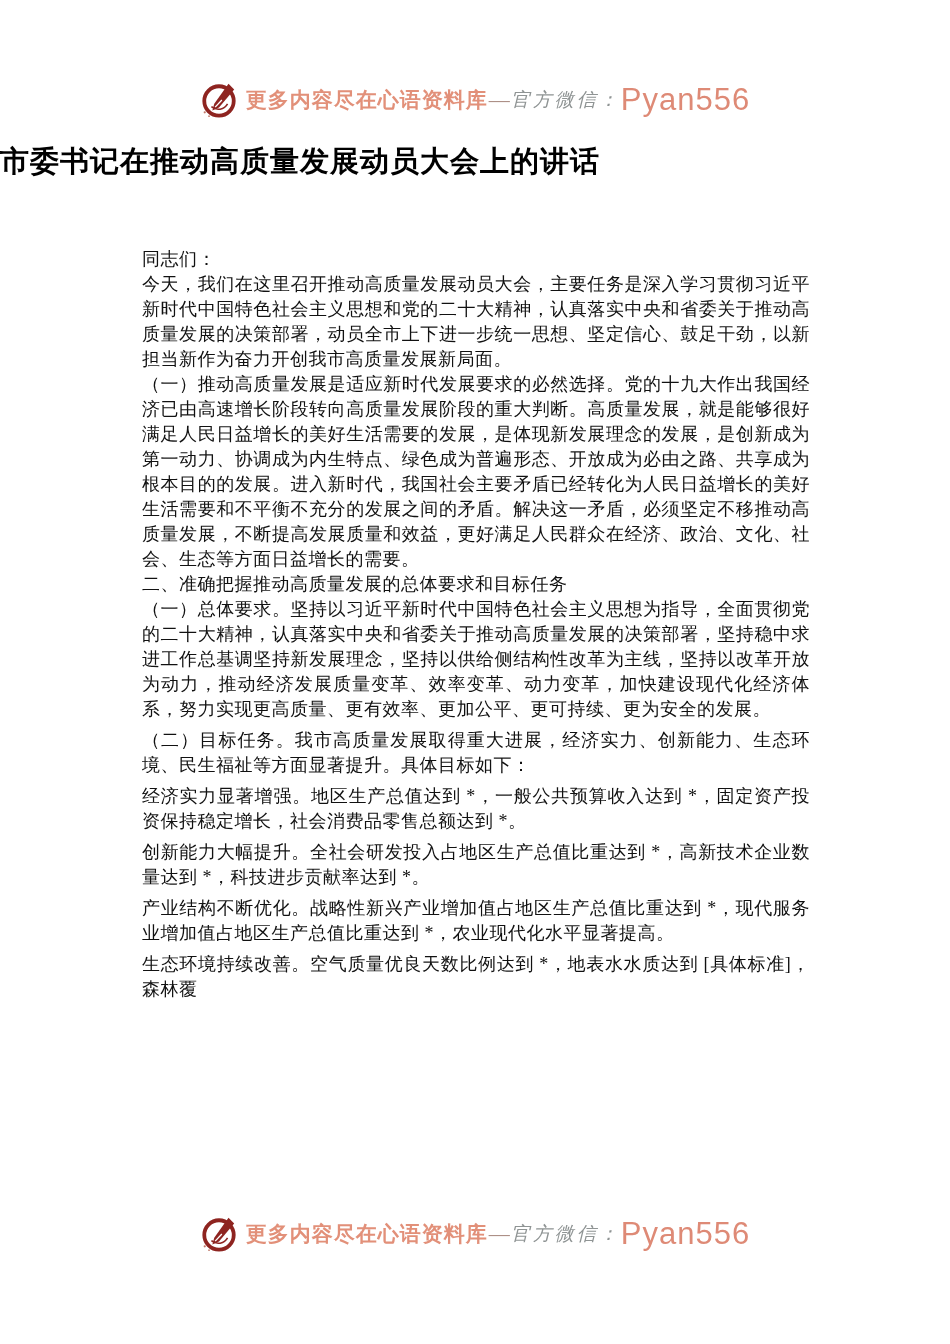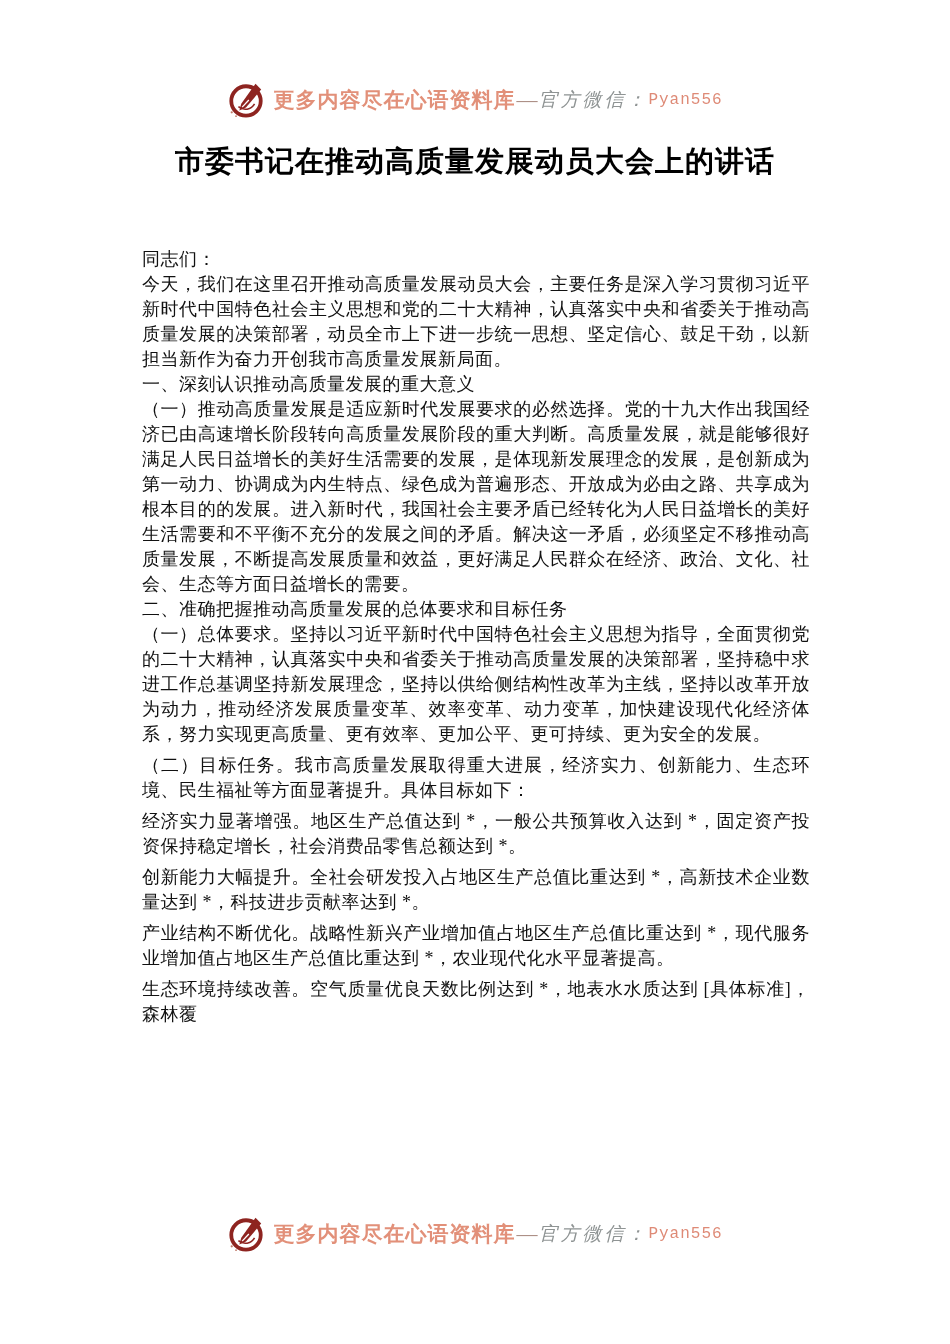--- a/index.html
+++ b/index.html
@@ -25,29 +25,29 @@
     font-size: 21px; color: #e29079; letter-spacing: 1px;
     font-weight: bold;
   }
   .wm-sep { font-size: 21px; color: #a88a80; margin: 0 1px; }
   .wm-label {
     font-size: 19px; color: #8f9494; font-style: italic;
     letter-spacing: 3px;
     text-align: center;
   }
   .wm-id {
-    font-size: 16px; color: #de8a76;
-    font-family: Liberation Mono, monospace;
+    font-size: 31px; color: #de8a76;
+    font-family: Liberation Sans, sans-serif;
     margin-left: 0; letter-spacing: 1px;
   }
 
   
   .doc-title {
     position: absolute; top: 142px; left: 0; width: 950px;
-    margin: 0; text-align: center;
+    margin: 0; text-align: left;
     font-size: 29px; font-weight: bold; letter-spacing: 1px;
     color: #000000;
   }
 
   
   .doc-body {
     position: absolute; top: 247px; left: 142px; width: 668px;
     font-size: 18px; line-height: 25px; letter-spacing: 0.5px;
     text-align: justify;
   }
@@ -73,21 +73,20 @@
   <span class="wm-sep">—</span>
   <span class="wm-label">官方微信：</span>
   <span class="wm-id">Pyan556</span>
 </div>
 
 <h1 class="doc-title">市委书记在推动高质量发展动员大会上的讲话</h1>
 
 <main class="doc-body">
     <p class="para">同志们：</p>
     <p class="para">今天，我们在这里召开推动高质量发展动员大会，主要任务是深入学习贯彻习近平新时代中国特色社会主义思想和党的二十大精神，认真落实中央和省委关于推动高质量发展的决策部署，动员全市上下进一步统一思想、坚定信心、鼓足干劲，以新担当新作为奋力开创我市高质量发展新局面。</p>
-    <p class="para">一、深刻认识推动高质量发展的重大意义</p>
     <p class="para">（一）推动高质量发展是适应新时代发展要求的必然选择。党的十九大作出我国经济已由高速增长阶段转向高质量发展阶段的重大判断。高质量发展，就是能够很好满足人民日益增长的美好生活需要的发展，是体现新发展理念的发展，是创新成为第一动力、协调成为内生特点、绿色成为普遍形态、开放成为必由之路、共享成为根本目的的发展。进入新时代，我国社会主要矛盾已经转化为人民日益增长的美好生活需要和不平衡不充分的发展之间的矛盾。解决这一矛盾，必须坚定不移推动高质量发展，不断提高发展质量和效益，更好满足人民群众在经济、政治、文化、社会、生态等方面日益增长的需要。</p>
     <p class="para">二、准确把握推动高质量发展的总体要求和目标任务</p>
     <p class="para">（一）总体要求。坚持以习近平新时代中国特色社会主义思想为指导，全面贯彻党的二十大精神，认真落实中央和省委关于推动高质量发展的决策部署，坚持稳中求进工作总基调坚持新发展理念，坚持以供给侧结构性改革为主线，坚持以改革开放为动力，推动经济发展质量变革、效率变革、动力变革，加快建设现代化经济体系，努力实现更高质量、更有效率、更加公平、更可持续、更为安全的发展。</p>
     <p class="para spaced">（二）目标任务。我市高质量发展取得重大进展，经济实力、创新能力、生态环境、民生福祉等方面显著提升。具体目标如下：</p>
     <p class="para spaced">经济实力显著增强。地区生产总值达到 *，一般公共预算收入达到 *，固定资产投资保持稳定增长，社会消费品零售总额达到 *。</p>
     <p class="para spaced">创新能力大幅提升。全社会研发投入占地区生产总值比重达到 *，高新技术企业数量达到 *，科技进步贡献率达到 *。</p>
     <p class="para spaced">产业结构不断优化。战略性新兴产业增加值占地区生产总值比重达到 *，现代服务业增加值占地区生产总值比重达到 *，农业现代化水平显著提高。</p>
     <p class="para spaced">生态环境持续改善。空气质量优良天数比例达到 *，地表水水质达到 [具体标准]，森林覆</p>
   </main>
 

